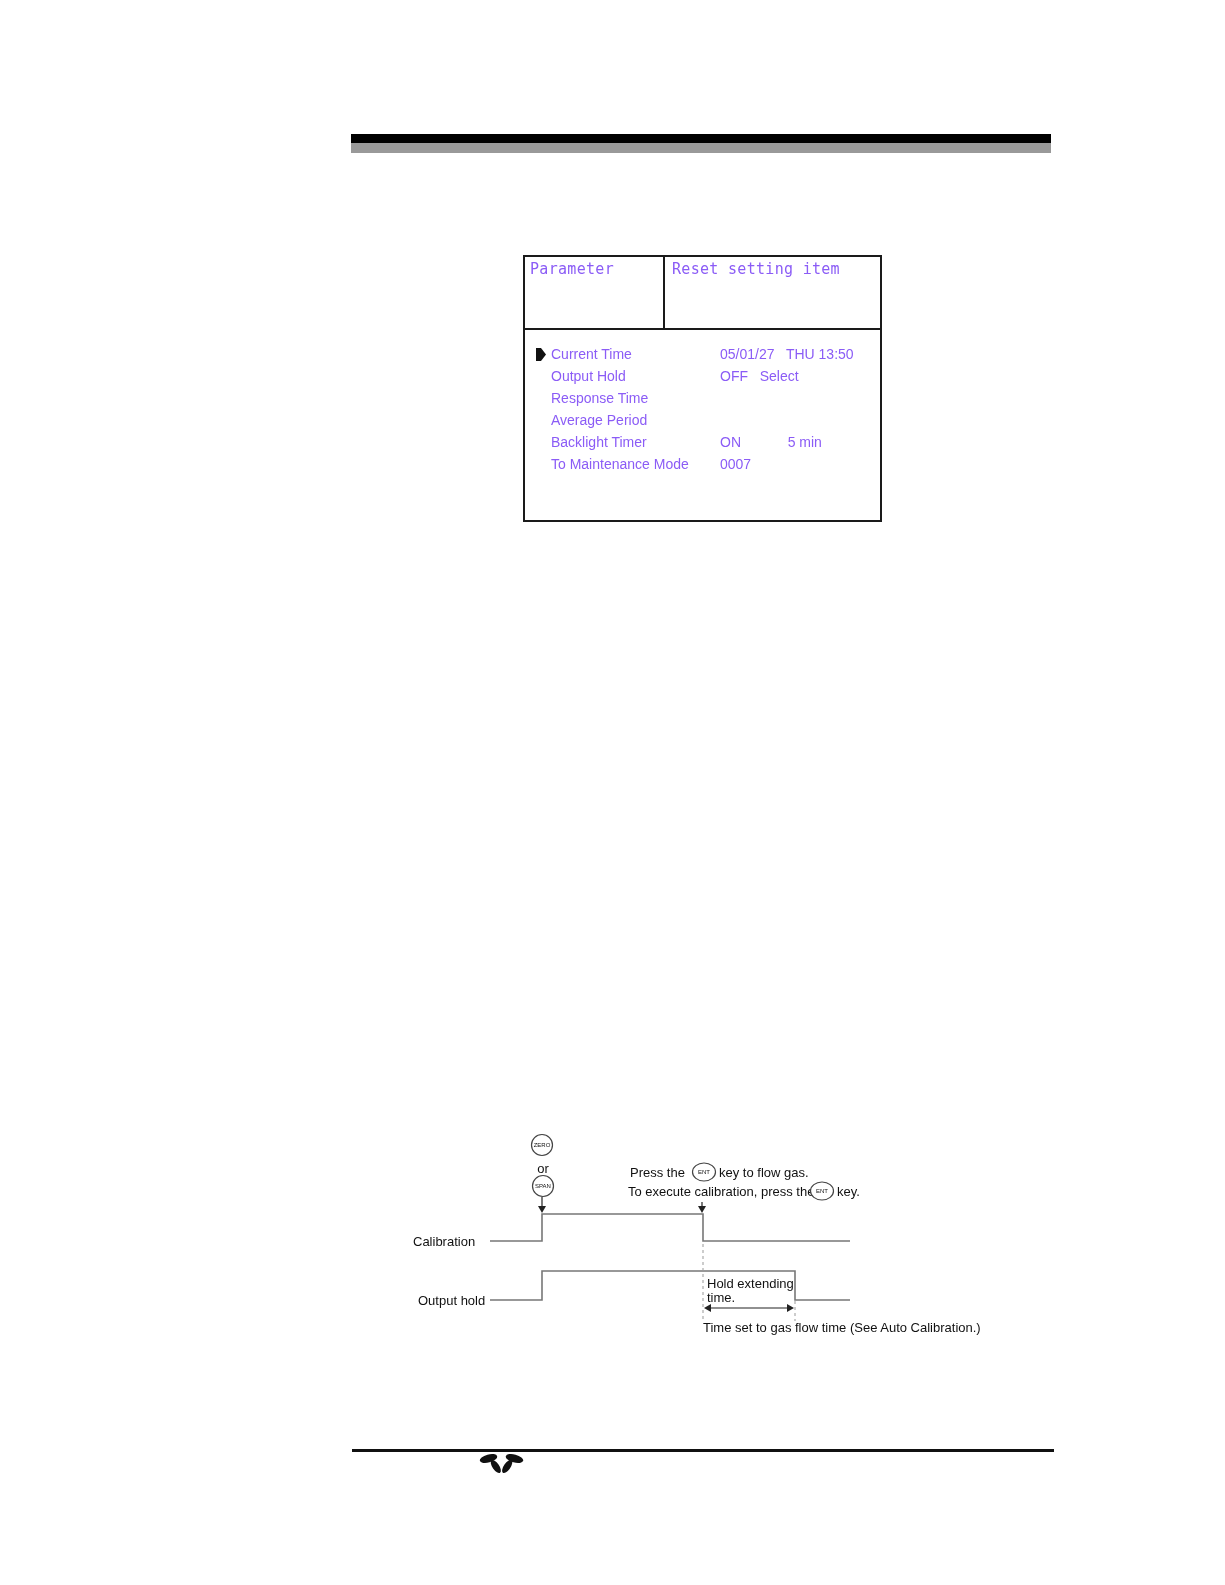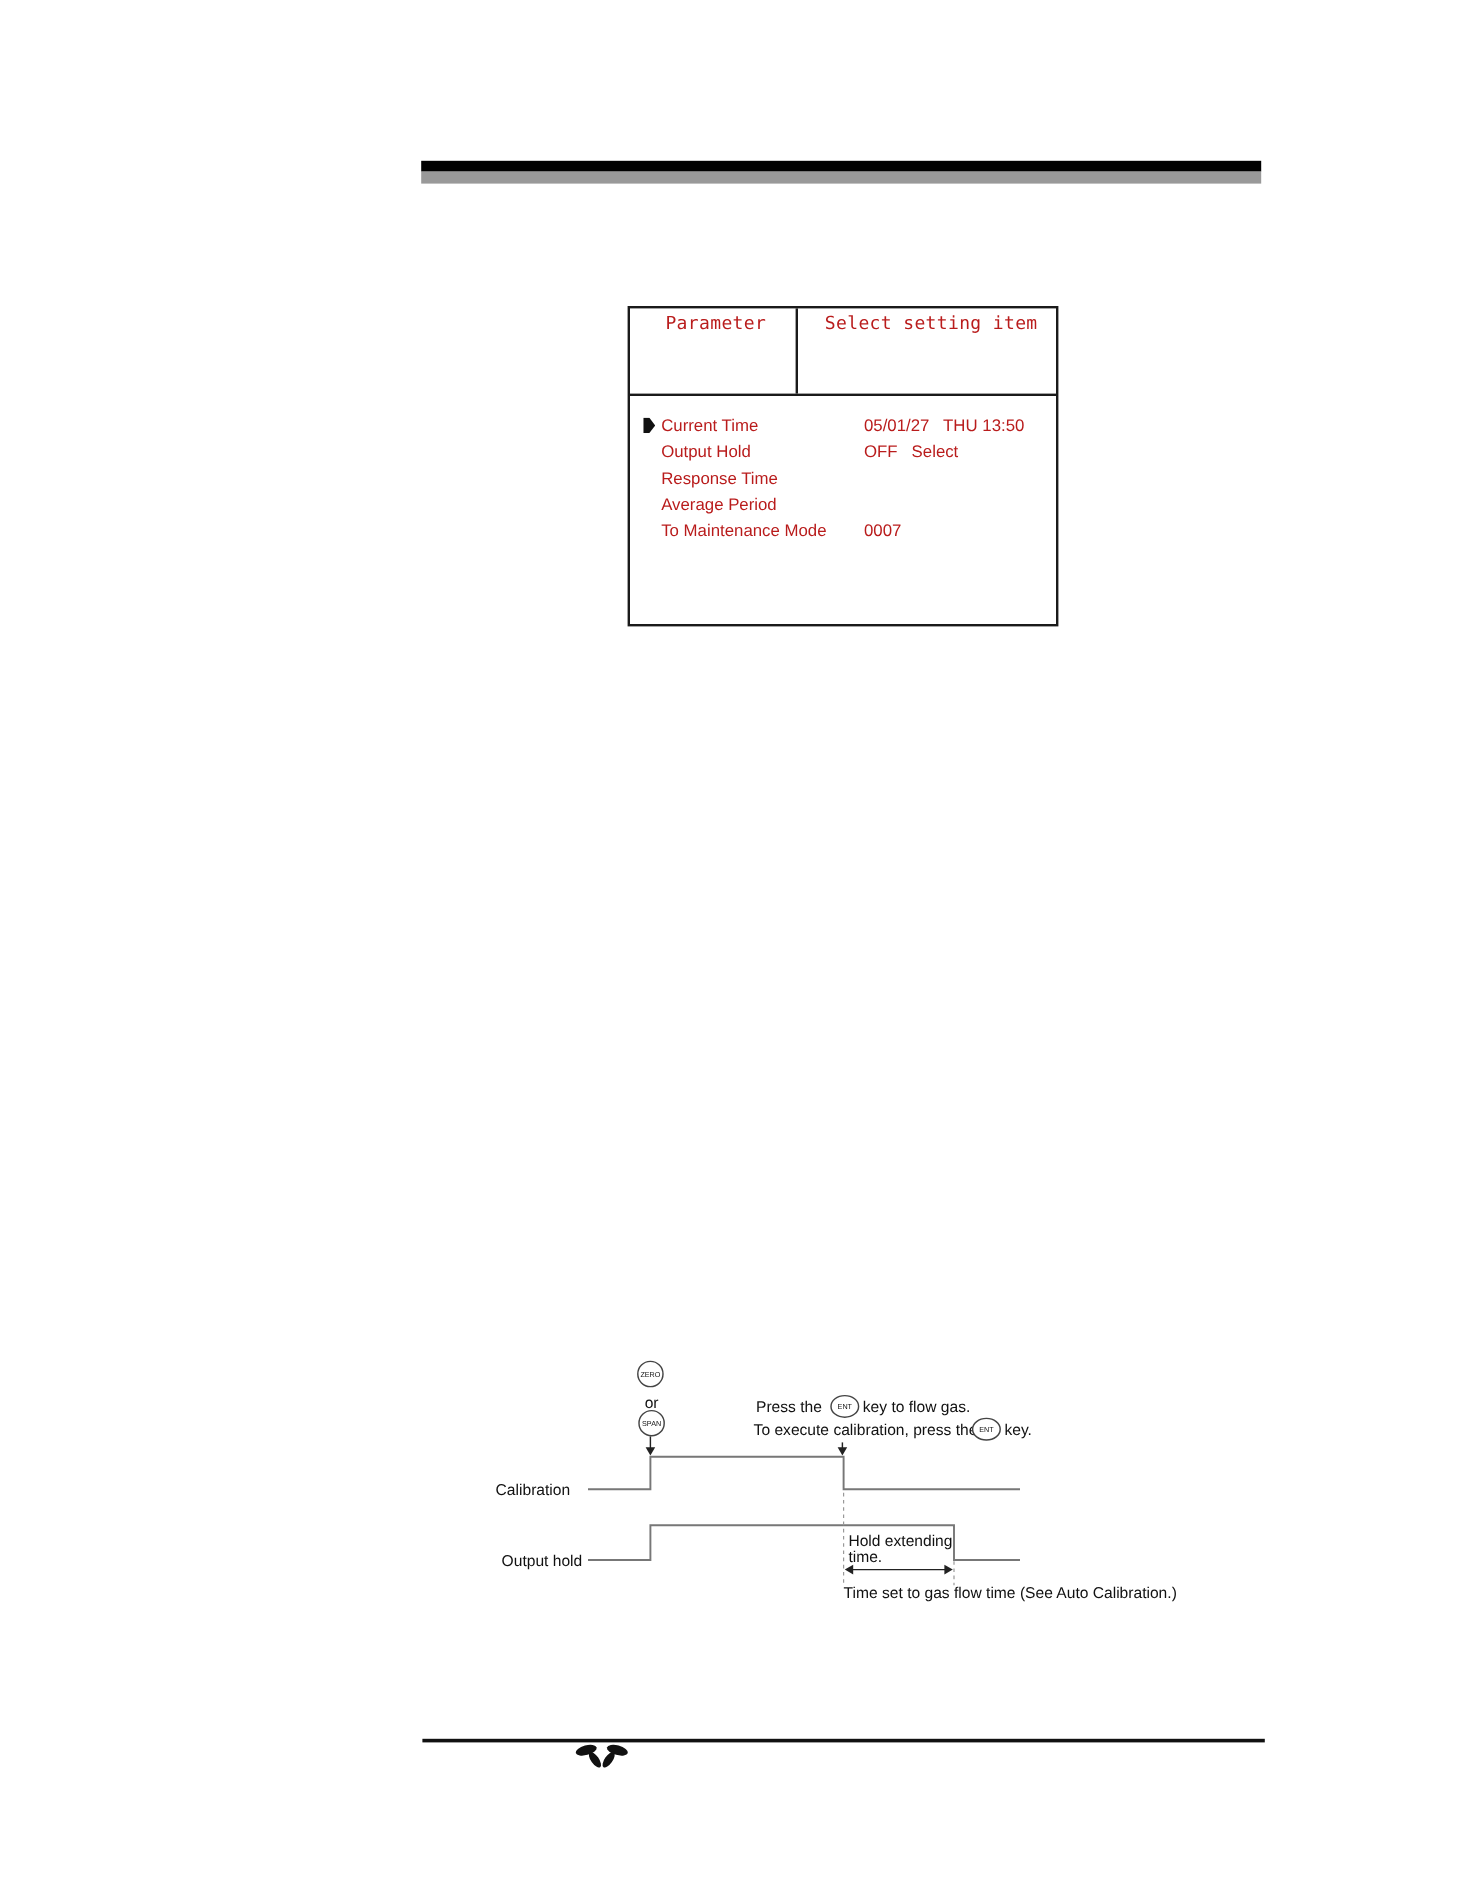--- a/index.html
+++ b/index.html
@@ -8,21 +8,21 @@
     font-family:"Liberation Sans", sans-serif; overflow:hidden;
   }
 
   
   .bar-black { position:absolute; left:351px; top:134px; width:700px; height:9px;  background:#000000; }
   .bar-gray  { position:absolute; left:351px; top:143px; width:700px; height:10px; background:#999999; }
 
   
   .screen {
     position:absolute; left:523px; top:255px; width:359px; height:267px;
-    border:2px solid #1a1a1a; box-sizing:border-box; background:#fff; color:#b91c1c;text-align:center;
+    border:2px solid #1a1a1a; box-sizing:border-box; background:#fff; color:#8b5cf6;
   }
   .screen-header { display:flex; height:73px; border-bottom:2px solid #1a1a1a; box-sizing:border-box; }
   .screen-header-cell {
     font-family:"DejaVu Sans Mono", monospace; font-size:15px; letter-spacing:0.3px;
     padding:3px 0 0 5px; box-sizing:border-box; white-space:pre;
   }
   .screen-header-left  { width:140px; border-right:2px solid #1a1a1a; }
   .screen-header-right { flex:1; padding-left:7px; }
   .screen-rows { padding-top:13px; }
   .screen-row { position:relative; height:22px; line-height:22px; font-size:14px; white-space:pre; }
@@ -52,27 +52,28 @@
 <body>
 
 <div class="page">
 
   <div class="bar-black"></div>
   <div class="bar-gray"></div>
 
   <div class="screen">
     <div class="screen-header">
       <div class="screen-header-cell screen-header-left">Parameter</div>
-      <div class="screen-header-cell screen-header-right">Select setting item</div>
+      <div class="screen-header-cell screen-header-right">Reset setting item</div>
     </div>
     <div class="screen-rows" id="rows-container">
         <div class="screen-row"><span class="cursor on"></span><span class="row-label">Current Time</span><span class="row-value">05/01/27   THU 13:50</span></div>
         <div class="screen-row"><span class="cursor"></span><span class="row-label">Output Hold</span><span class="row-value">OFF   Select</span></div>
         <div class="screen-row"><span class="cursor"></span><span class="row-label">Response Time</span><span class="row-value"></span></div>
         <div class="screen-row"><span class="cursor"></span><span class="row-label">Average Period</span><span class="row-value"></span></div>
+        <div class="screen-row"><span class="cursor"></span><span class="row-label">Backlight Timer</span><span class="row-value">ON            5 min</span></div>
         <div class="screen-row"><span class="cursor"></span><span class="row-label">To Maintenance Mode</span><span class="row-value">0007</span></div>
       </div>
   </div>
 
   <svg class="diagram" viewBox="0 0 620 215">
 
     <circle class="key" cx="162" cy="20" r="10.5"></circle>
     <text class="keytxt" x="162" y="22.2">ZERO</text>
 
     <text class="dtext or-txt" x="163" y="48">or</text>

